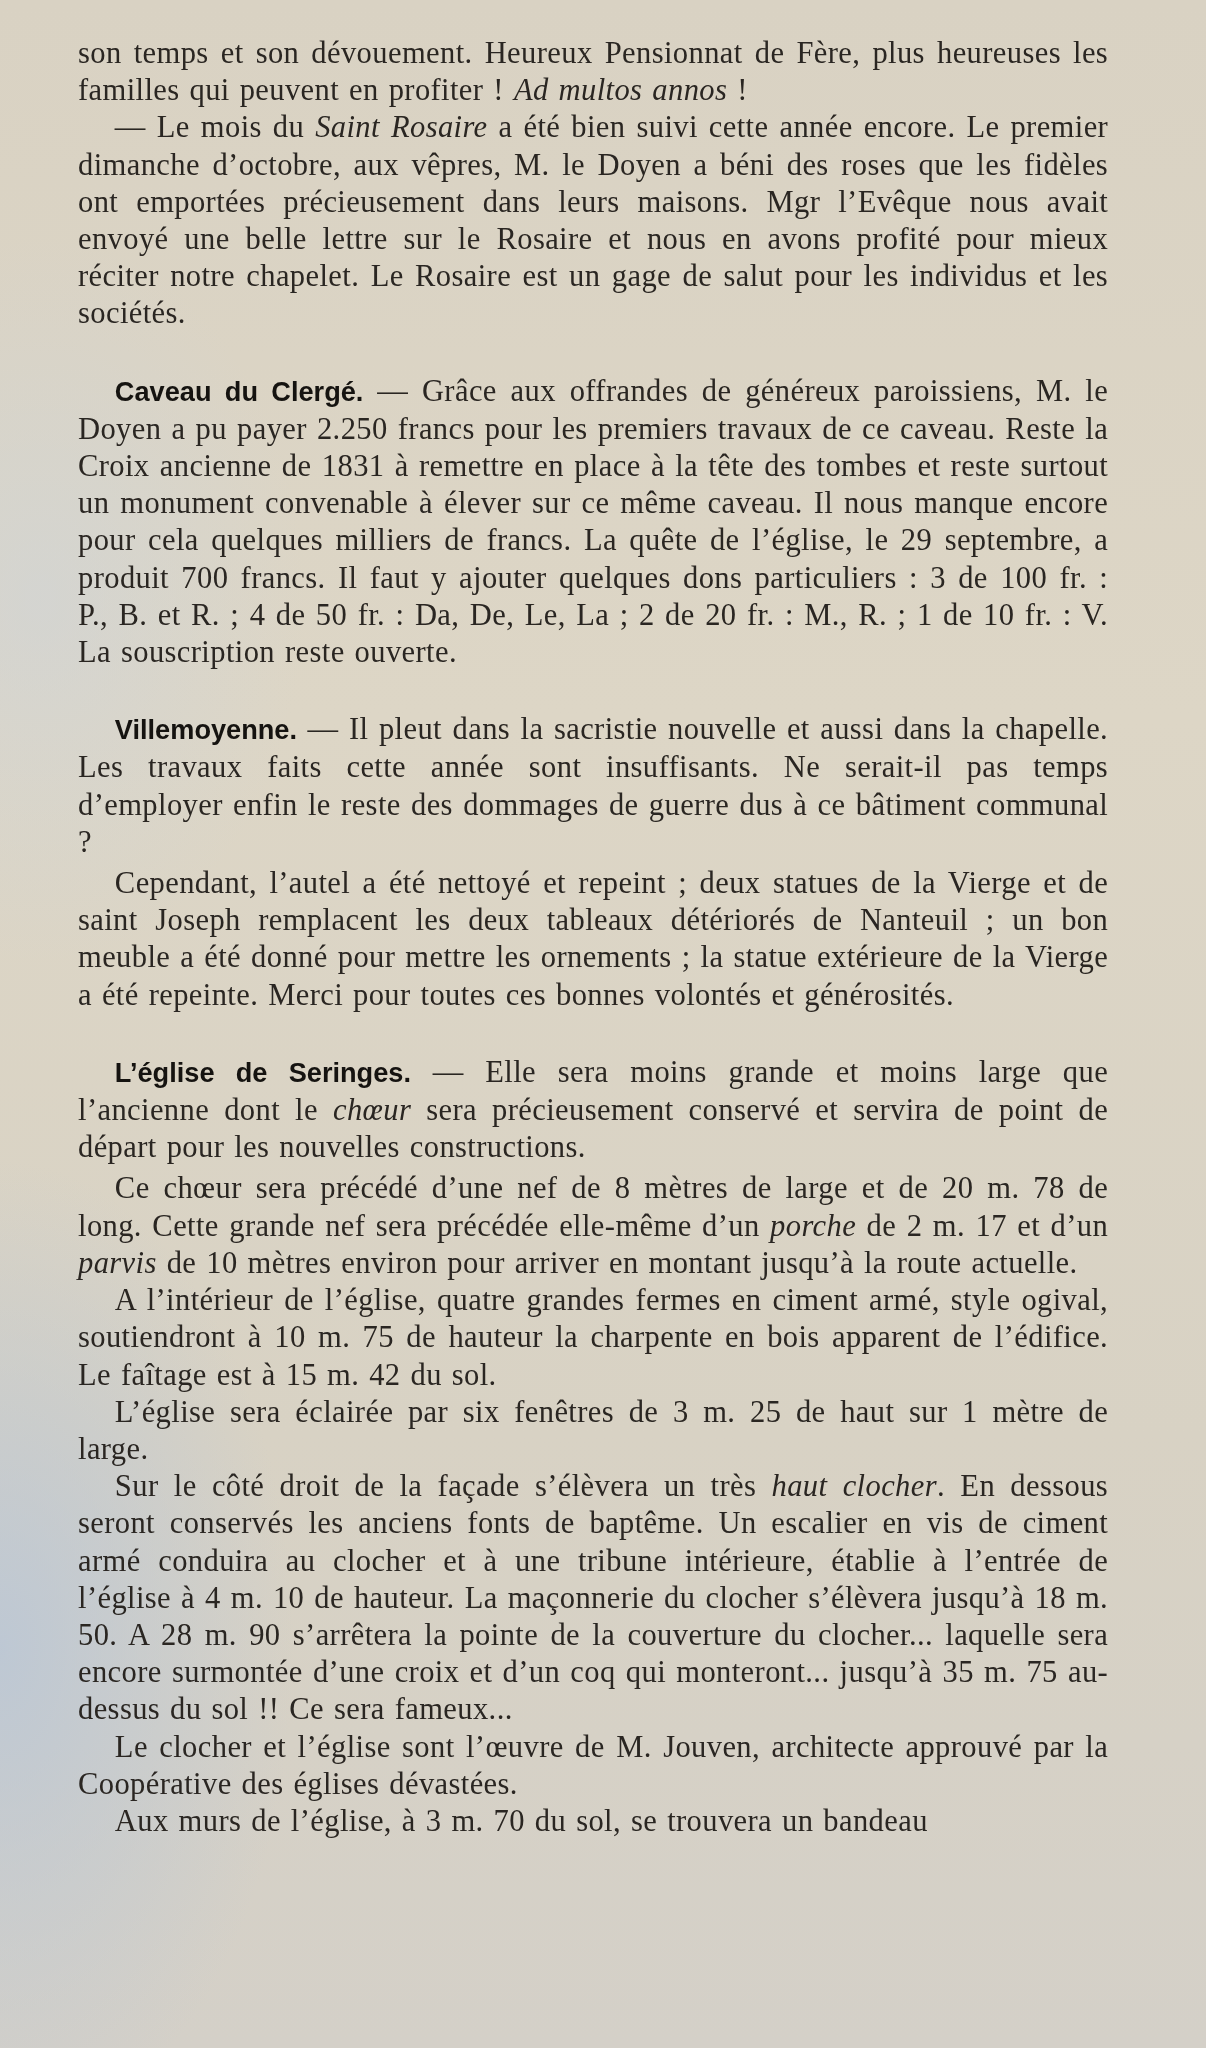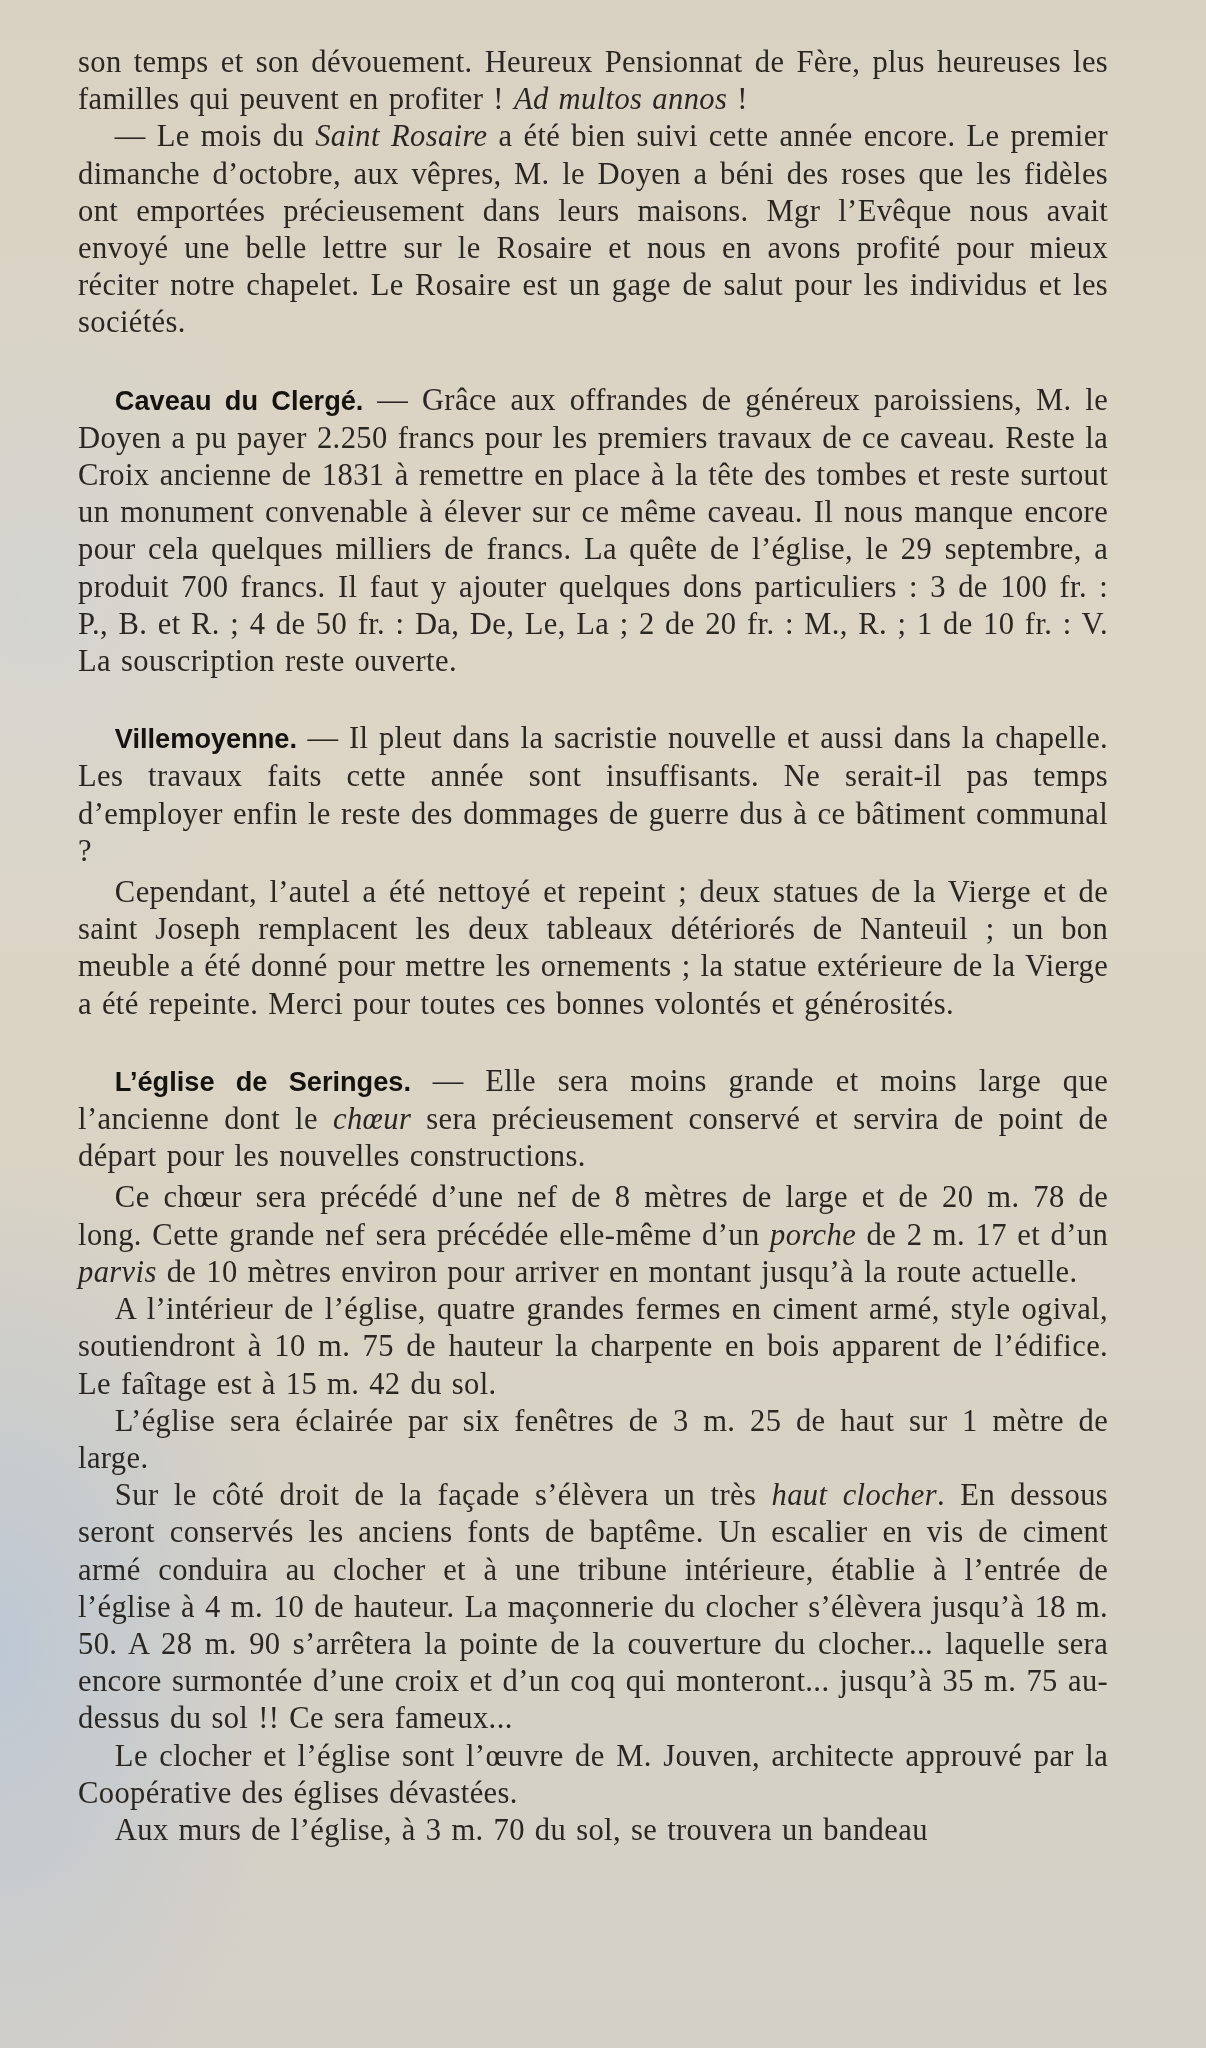--- a/index.html
+++ b/index.html
@@ -12,21 +12,20 @@
         radial-gradient(ellipse 380px 520px at 40px 600px, rgba(205,212,218,0.55), rgba(205,212,218,0) 70%),
         linear-gradient(180deg, #d9d2c3 0%, #ddd6c6 35%, #d8d2c4 70%, #d4d0c8 100%);
       color: #2a2622;
       font-family: "Liberation Serif", "DejaVu Serif", serif;
     }
     .page {
       position: absolute;
       left: 78px;
       top: 34px;
       width: 1062px;
-      margin-top: 9px;
     }
     .para {
       margin: 0;
       font-size: 31.5px;
       line-height: 37.2px;
       text-align: justify;
       letter-spacing: 0.4px;
       word-spacing: 2px;
       transform: scaleX(0.97);
       transform-origin: left top;

